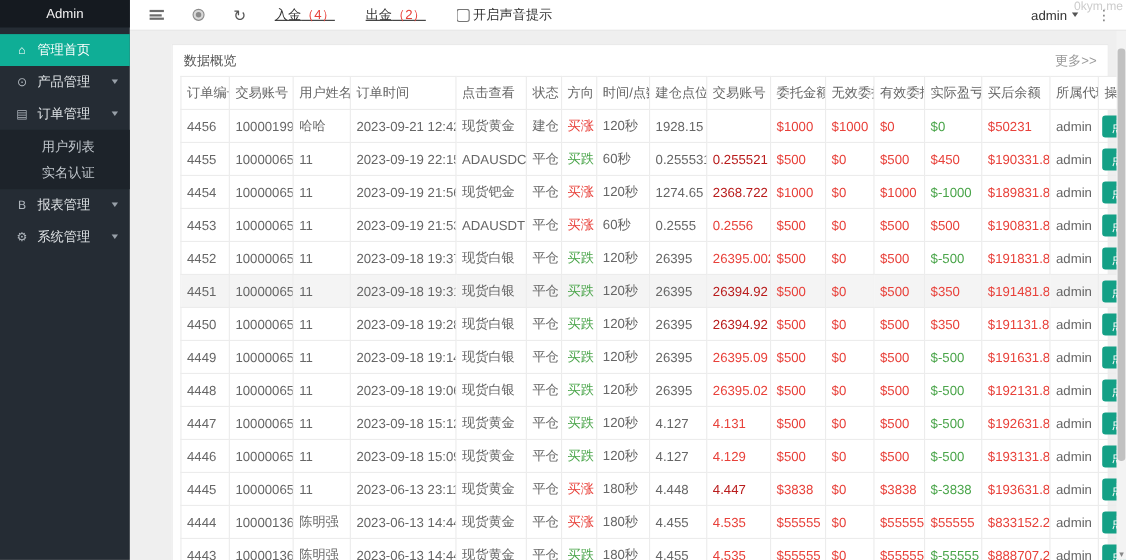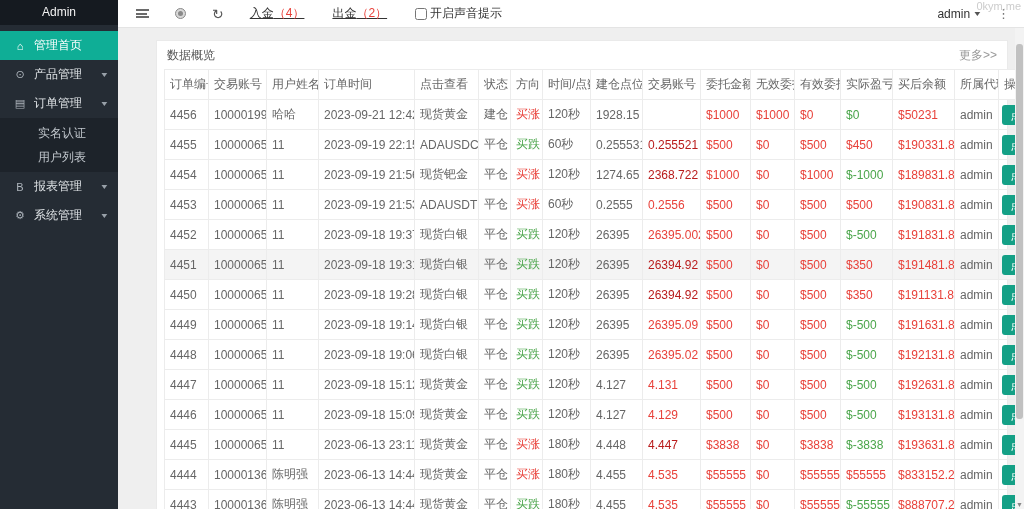--- a/index.html
+++ b/index.html
@@ -80,22 +80,22 @@
         <span class="sicon">⊙</span>
         <span>产品管理</span>
         <span class="caret">▼</span>
       </div>
       <div class="sb-item">
         <span class="sicon">▤</span>
         <span>订单管理</span>
         <span class="caret">▼</span>
       </div>
       <div class="sb-sub">
+        <div class="sb-subitem">用户列表</div>
         <div class="sb-subitem">实名认证</div>
-        <div class="sb-subitem">用户列表</div>
       </div>
       <div class="sb-item">
         <span class="sicon">B</span>
         <span>报表管理</span>
         <span class="caret">▼</span>
       </div>
       <div class="sb-item">
         <span class="sicon">⚙</span>
         <span>系统管理</span>
         <span class="caret">▼</span>

